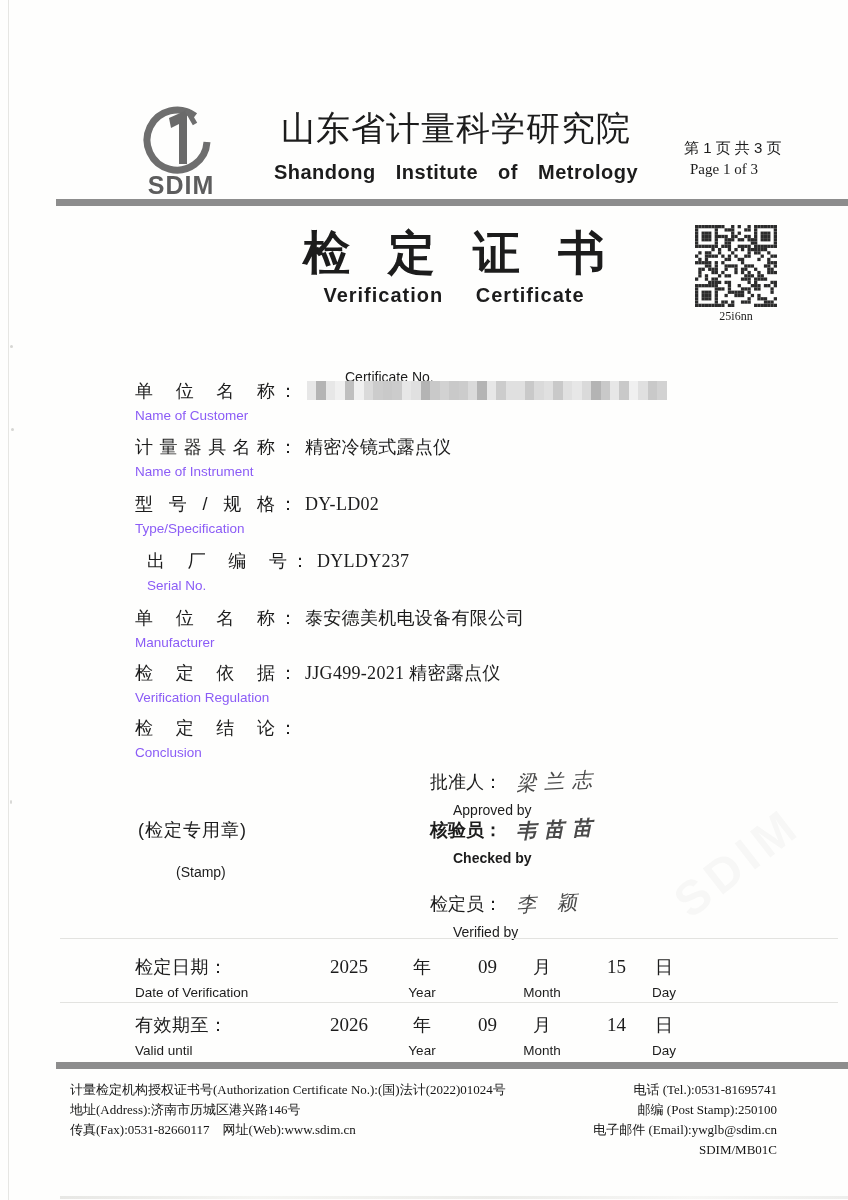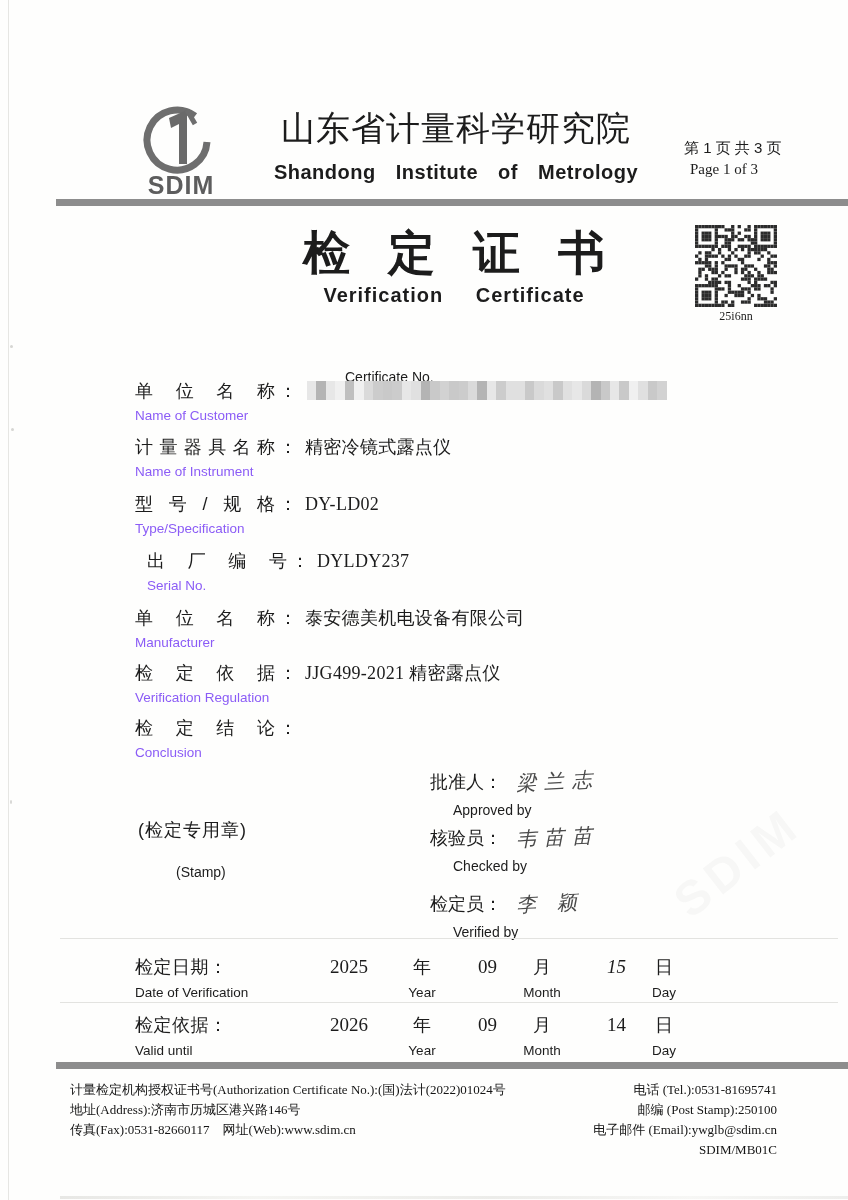--- a/index.html
+++ b/index.html
@@ -545,21 +545,21 @@
   <div class="stamp-en" data-name="stamp-label-en">(Stamp)</div>
 
   <div class="approvals" data-name="approvals-block">
     <div class="appr" style="top:0;" data-name="approved-by-row">
       <div class="appr-line">
         <span data-name="approved-by-label-zh">批准人：</span>
         <span class="sig" data-name="approved-by-signature">梁兰志</span>
       </div>
       <div class="appr-en" data-name="approved-by-label-en">Approved by</div>
     </div>
-    <div class="appr" style="top:56px;" data-name="checked-by-row">
+    <div class="appr" style="top:48px;font-weight:bold;" data-name="checked-by-row">
       <div class="appr-line">
         <span data-name="checked-by-label-zh">核验员：</span>
         <span class="sig" data-name="checked-by-signature">韦苗苗</span>
       </div>
       <div class="appr-en" data-name="checked-by-label-en">Checked by</div>
     </div>
     <div class="appr" style="top:122px;" data-name="verified-by-row">
       <div class="appr-line">
         <span data-name="verified-by-label-zh">检定员：</span>
         <span class="sig" data-name="verified-by-signature">李 颖</span>
@@ -578,32 +578,32 @@
     <span class="dval" style="left:195px;" data-name="verification-year">2025</span>
     <div class="unit" style="left:258px;">
         <div class="uz" data-name="year-unit-zh">年</div>
         <div class="ue" data-name="year-unit-en">Year</div>
       </div>
     <span class="dval" style="left:343px;" data-name="verification-month">09</span>
     <div class="unit" style="left:378px;">
         <div class="uz" data-name="month-unit-zh">月</div>
         <div class="ue" data-name="month-unit-en">Month</div>
       </div>
-    <span class="dval" style="left:472px;font-style:italic;" data-name="verification-day">15</span>
+    <span class="dval" style="left:472px;" data-name="verification-day">15</span>
     <div class="unit" style="left:500px;">
         <div class="uz" data-name="day-unit-zh">日</div>
         <div class="ue" data-name="day-unit-en">Day</div>
       </div>
   </div>
 
   <div class="rule-thin" style="top:1002px;" data-name="dates-mid-rule"></div>
 
   <div class="daterow" style="top:1013px;" data-name="valid-until-row">
     <div class="dlabel">
-      <div class="dz" data-name="valid-until-label-zh">检定依据：</div>
+      <div class="dz" data-name="valid-until-label-zh">有效期至：</div>
       <div class="de" data-name="valid-until-label-en">Valid until</div>
     </div>
     <span class="dval" style="left:195px;" data-name="valid-until-year">2026</span>
     <div class="unit" style="left:258px;">
         <div class="uz" data-name="year-unit-zh">年</div>
         <div class="ue" data-name="year-unit-en">Year</div>
       </div>
     <span class="dval" style="left:343px;" data-name="valid-until-month">09</span>
     <div class="unit" style="left:378px;">
         <div class="uz" data-name="month-unit-zh">月</div>

